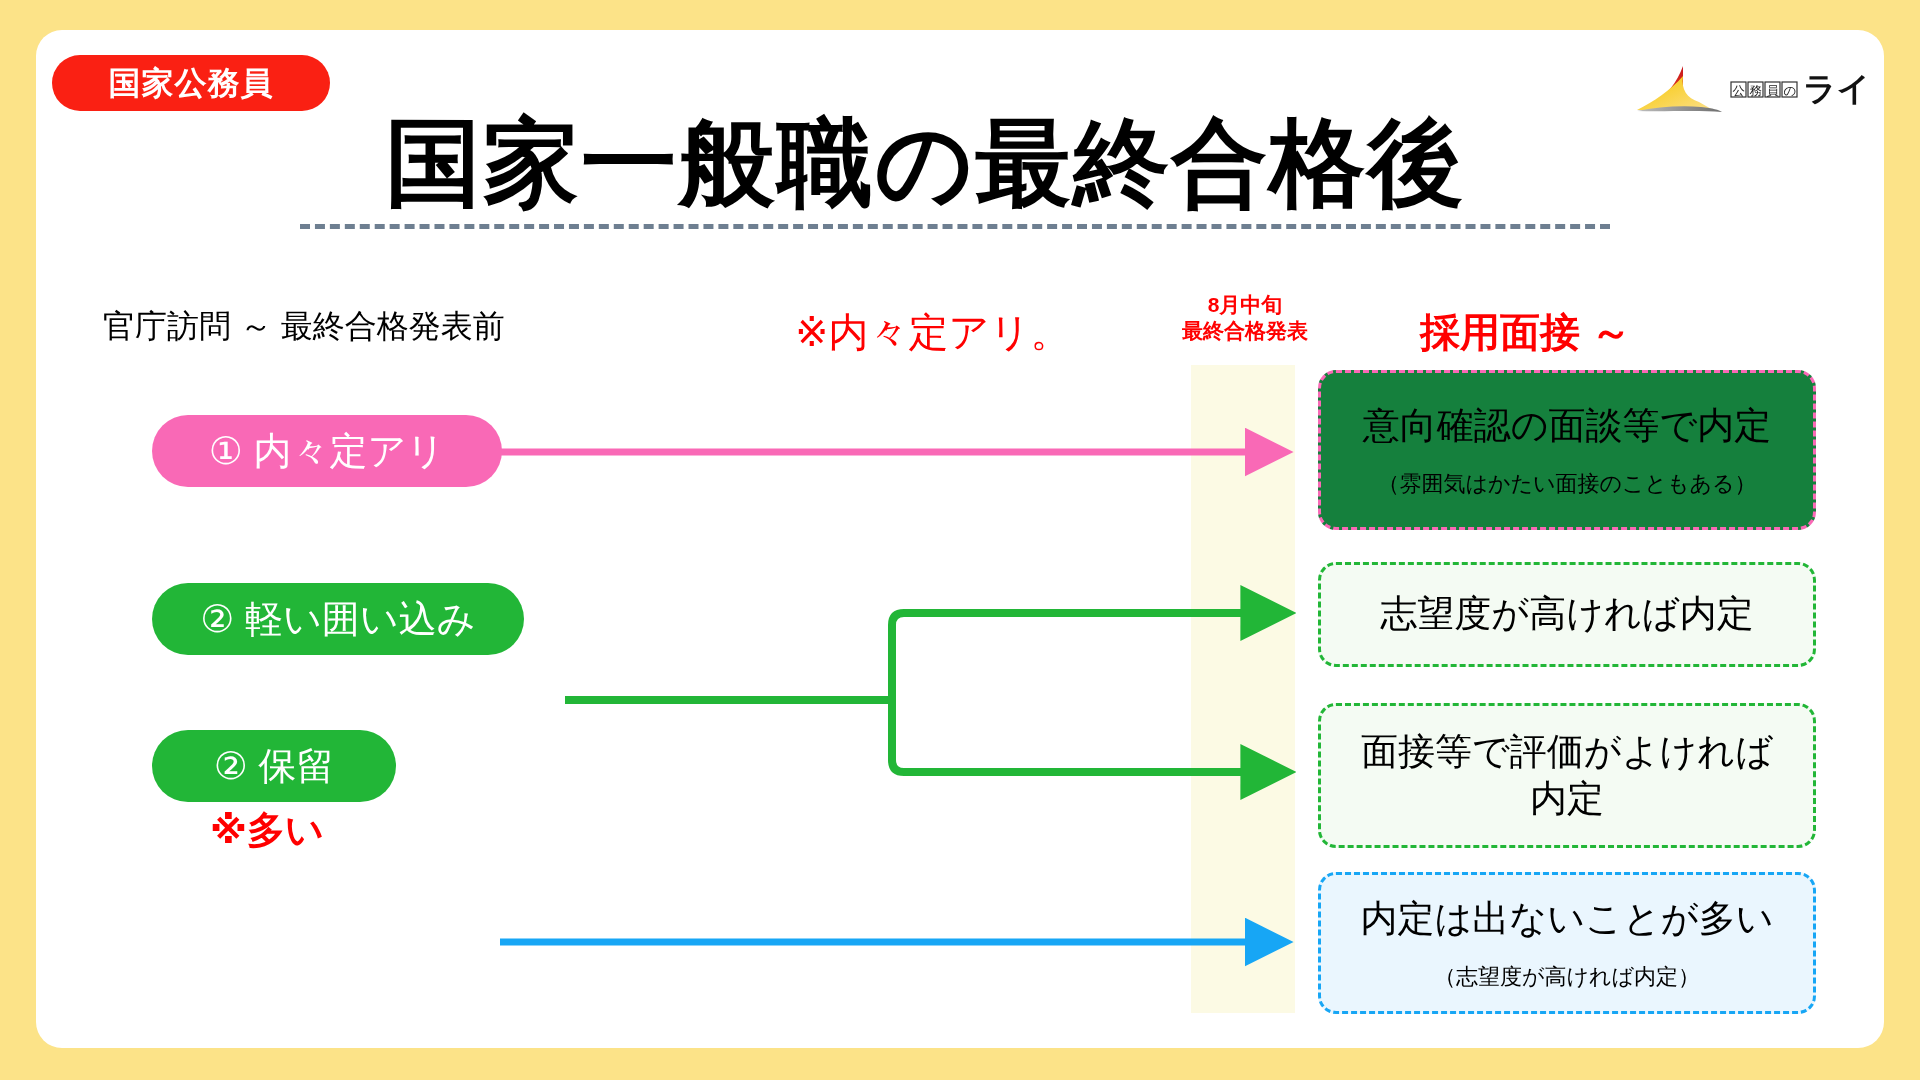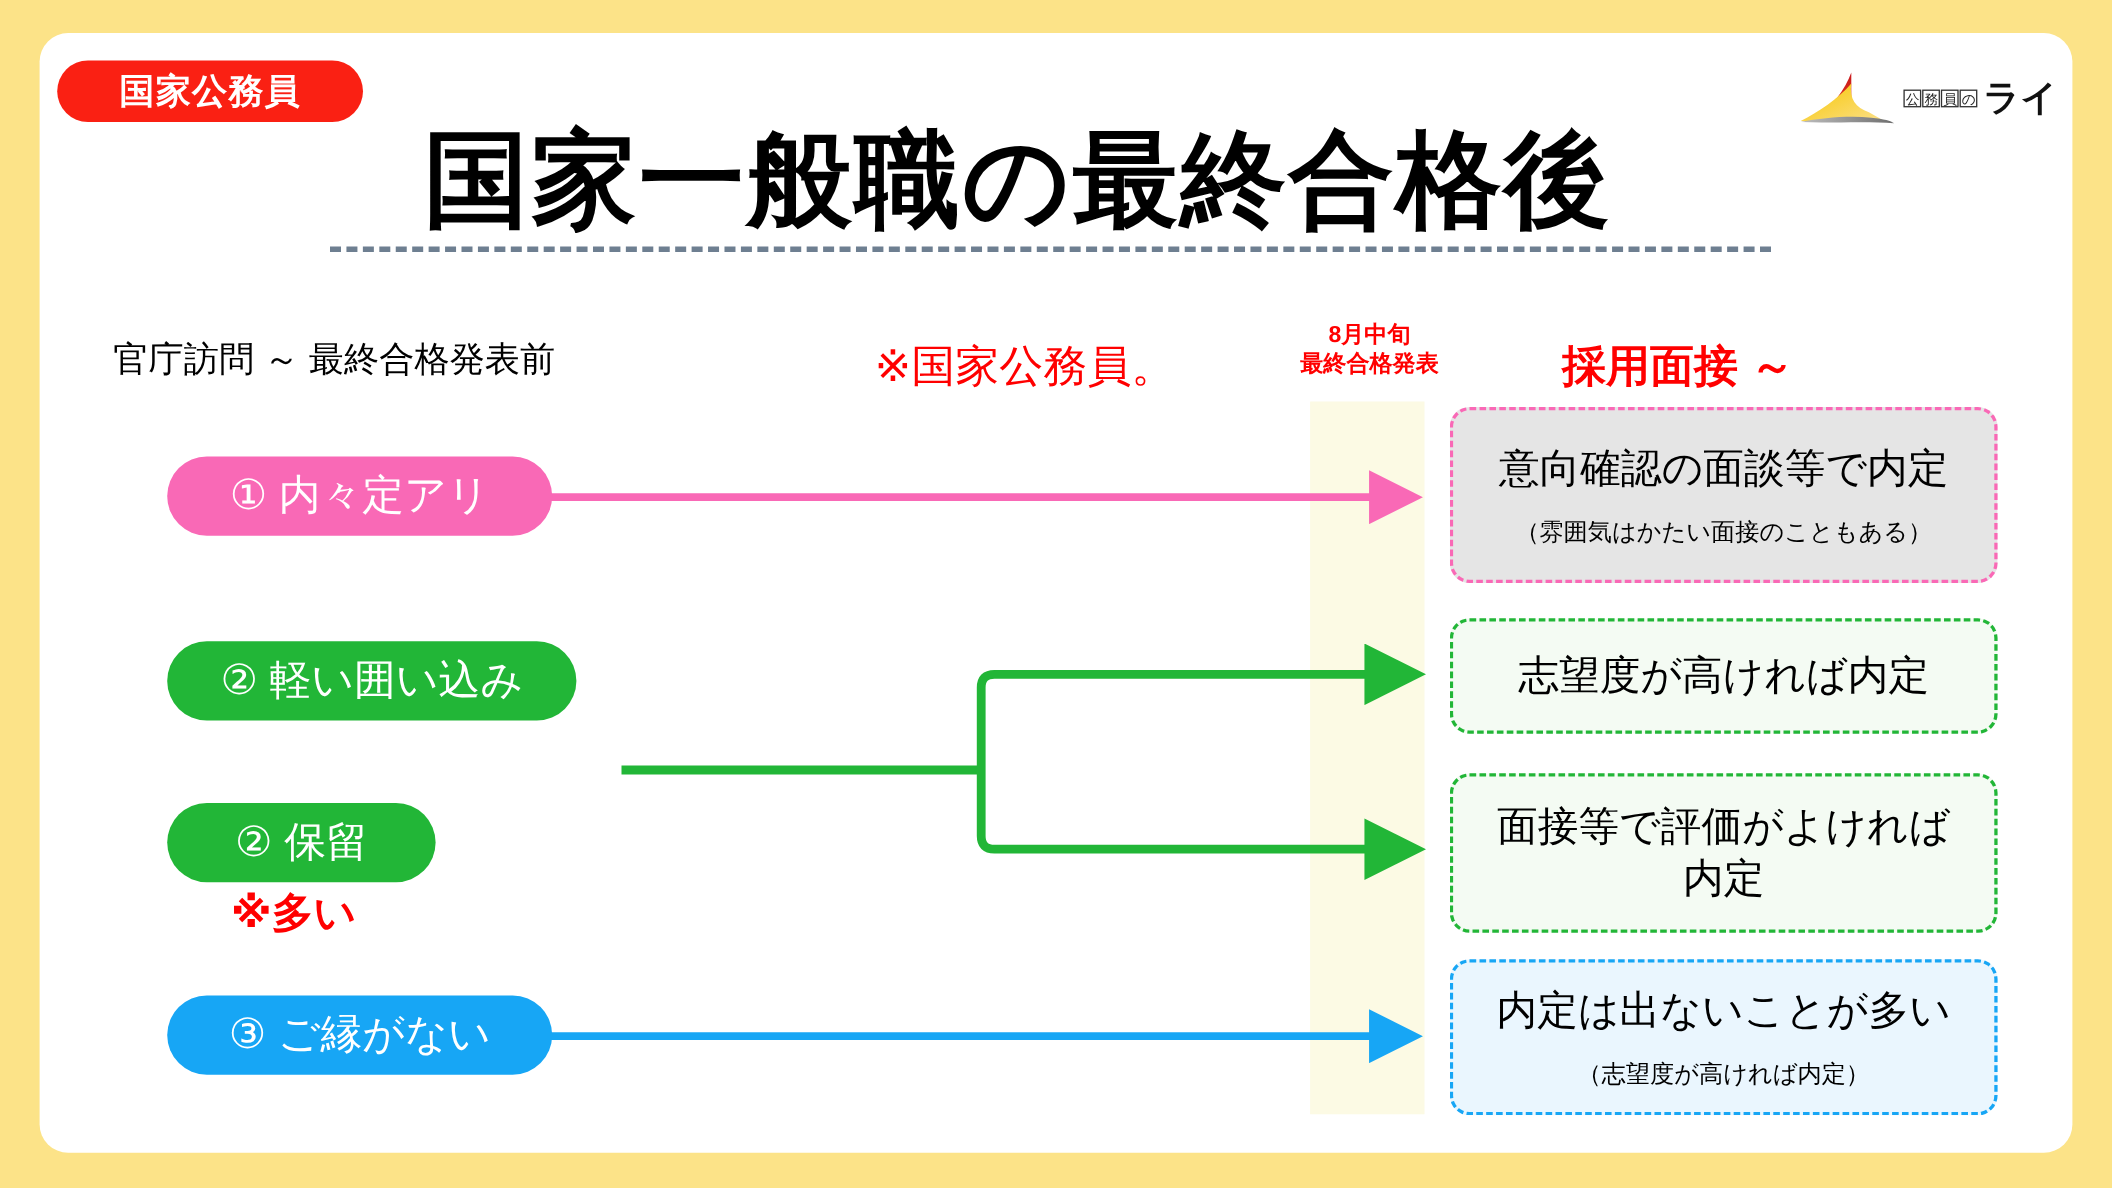--- a/index.html
+++ b/index.html
@@ -182,21 +182,21 @@
   }
   .result-sub {
     font-size: 22px;
     color: #000;
     margin-top: 22px;
     line-height: 1.2;
   }
 
   #box-1 {
     left: 1318px; top: 370px; width: 498px; height: 160px;
-    background: #e5e5e5; border: 3px dashed #F969B6;
+    background: #15803d; border: 3px dashed #F969B6;
   }
   #box-2 {
     left: 1318px; top: 562px; width: 498px; height: 105px;
     background: #F4FBF3; border: 3px dashed #22B637;
   }
   #box-3 {
     left: 1318px; top: 703px; width: 498px; height: 145px;
     background: #F4FBF3; border: 3px dashed #22B637;
   }
   #box-4 {
@@ -256,21 +256,21 @@
         <text x="122.5" y="34.5" font-size="12.5">務</text>
         <text x="139.5" y="34.5" font-size="12.5">員</text>
         <text x="156.5" y="34.5" font-size="12.5">の</text>
       </g>
       <text x="176" y="40" font-size="33" font-weight="bold" fill="#111" font-family="'Liberation Sans', sans-serif">ライト</text>
     </svg>
   </div>
 
   <div class="col-head" id="head-left">官庁訪問 ～ 最終合格発表前</div>
 
-  <div class="col-head" id="head-note">※国家公務員。</div>
+  <div class="col-head" id="head-note">※内々定アリ。</div>
 
   <div class="col-head" id="head-mid">
     <div>8月中旬</div>
     <div>最終合格発表</div>
   </div>
 
   <div class="col-head" id="head-right">採用面接 ～</div>
 
   <svg id="connectors" viewBox="0 0 1920 1080" xmlns="http://www.w3.org/2000/svg">
     <defs>
@@ -295,21 +295,20 @@
   </svg>
 
   <div class="pill pill-pink" id="pill-1">① 内々定アリ</div>
 
   <div class="pill pill-green" id="pill-2">② 軽い囲い込み</div>
 
   <div class="pill pill-green" id="pill-3">② 保留</div>
 
   <div id="note-ooi">※多い</div>
 
-  <div class="pill pill-blue" id="pill-4">③ ご縁がない</div>
 
   <div class="result-box" id="box-1">
     <div class="result-main">意向確認の面談等で内定</div>
     <div class="result-sub">（雰囲気はかたい面接のこともある）</div>
   </div>
 
   <div class="result-box" id="box-3">
     <div class="result-main">面接等で評価がよければ</div>
     <div class="result-main">内定</div>
   </div>

